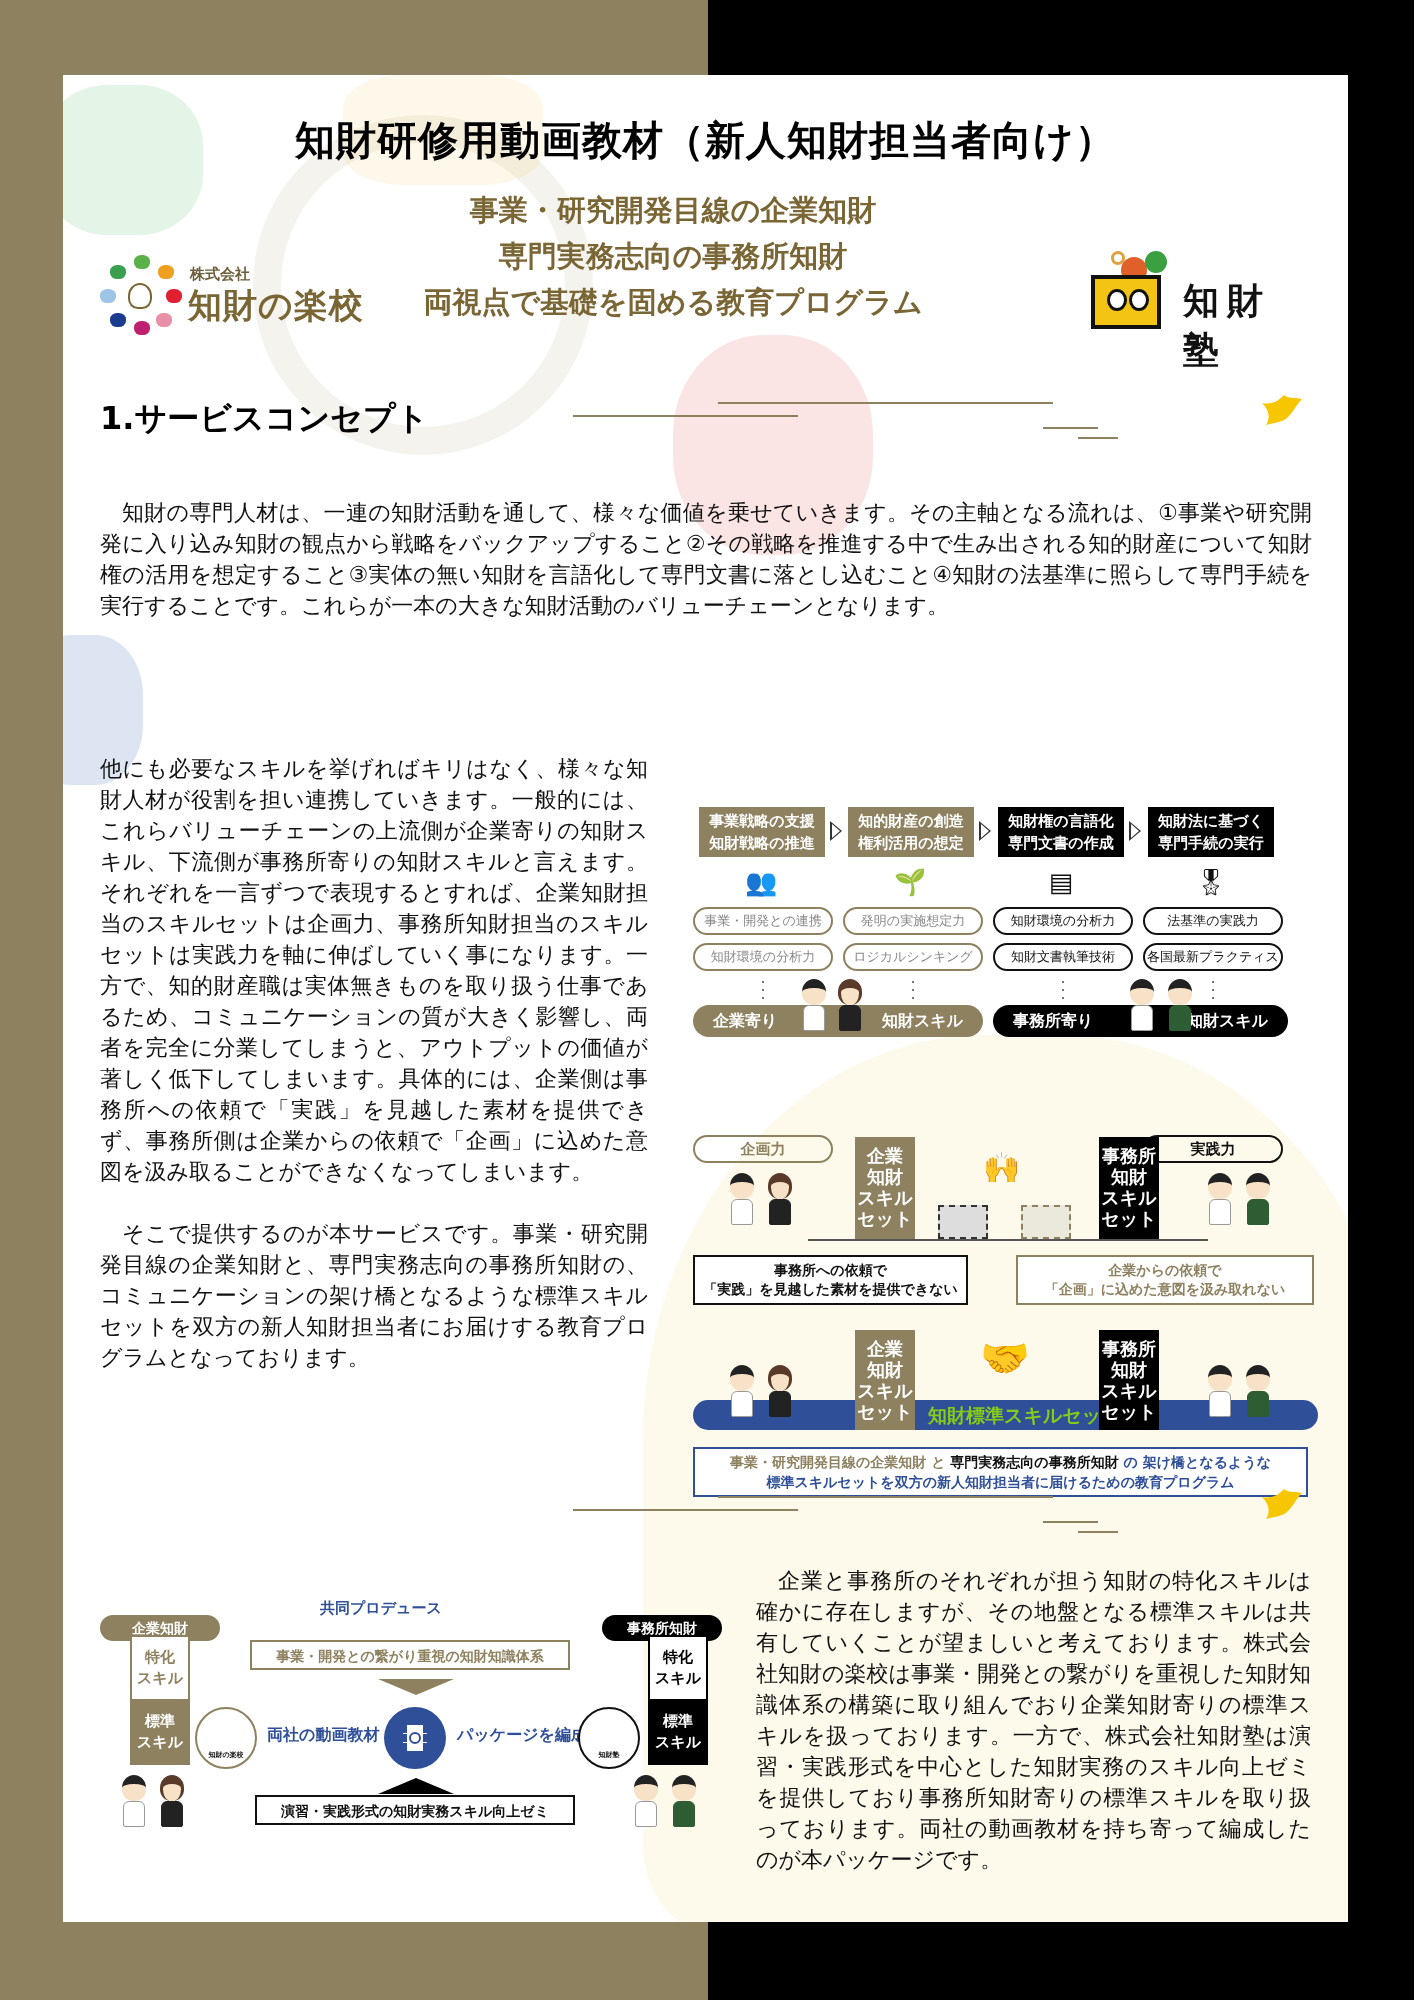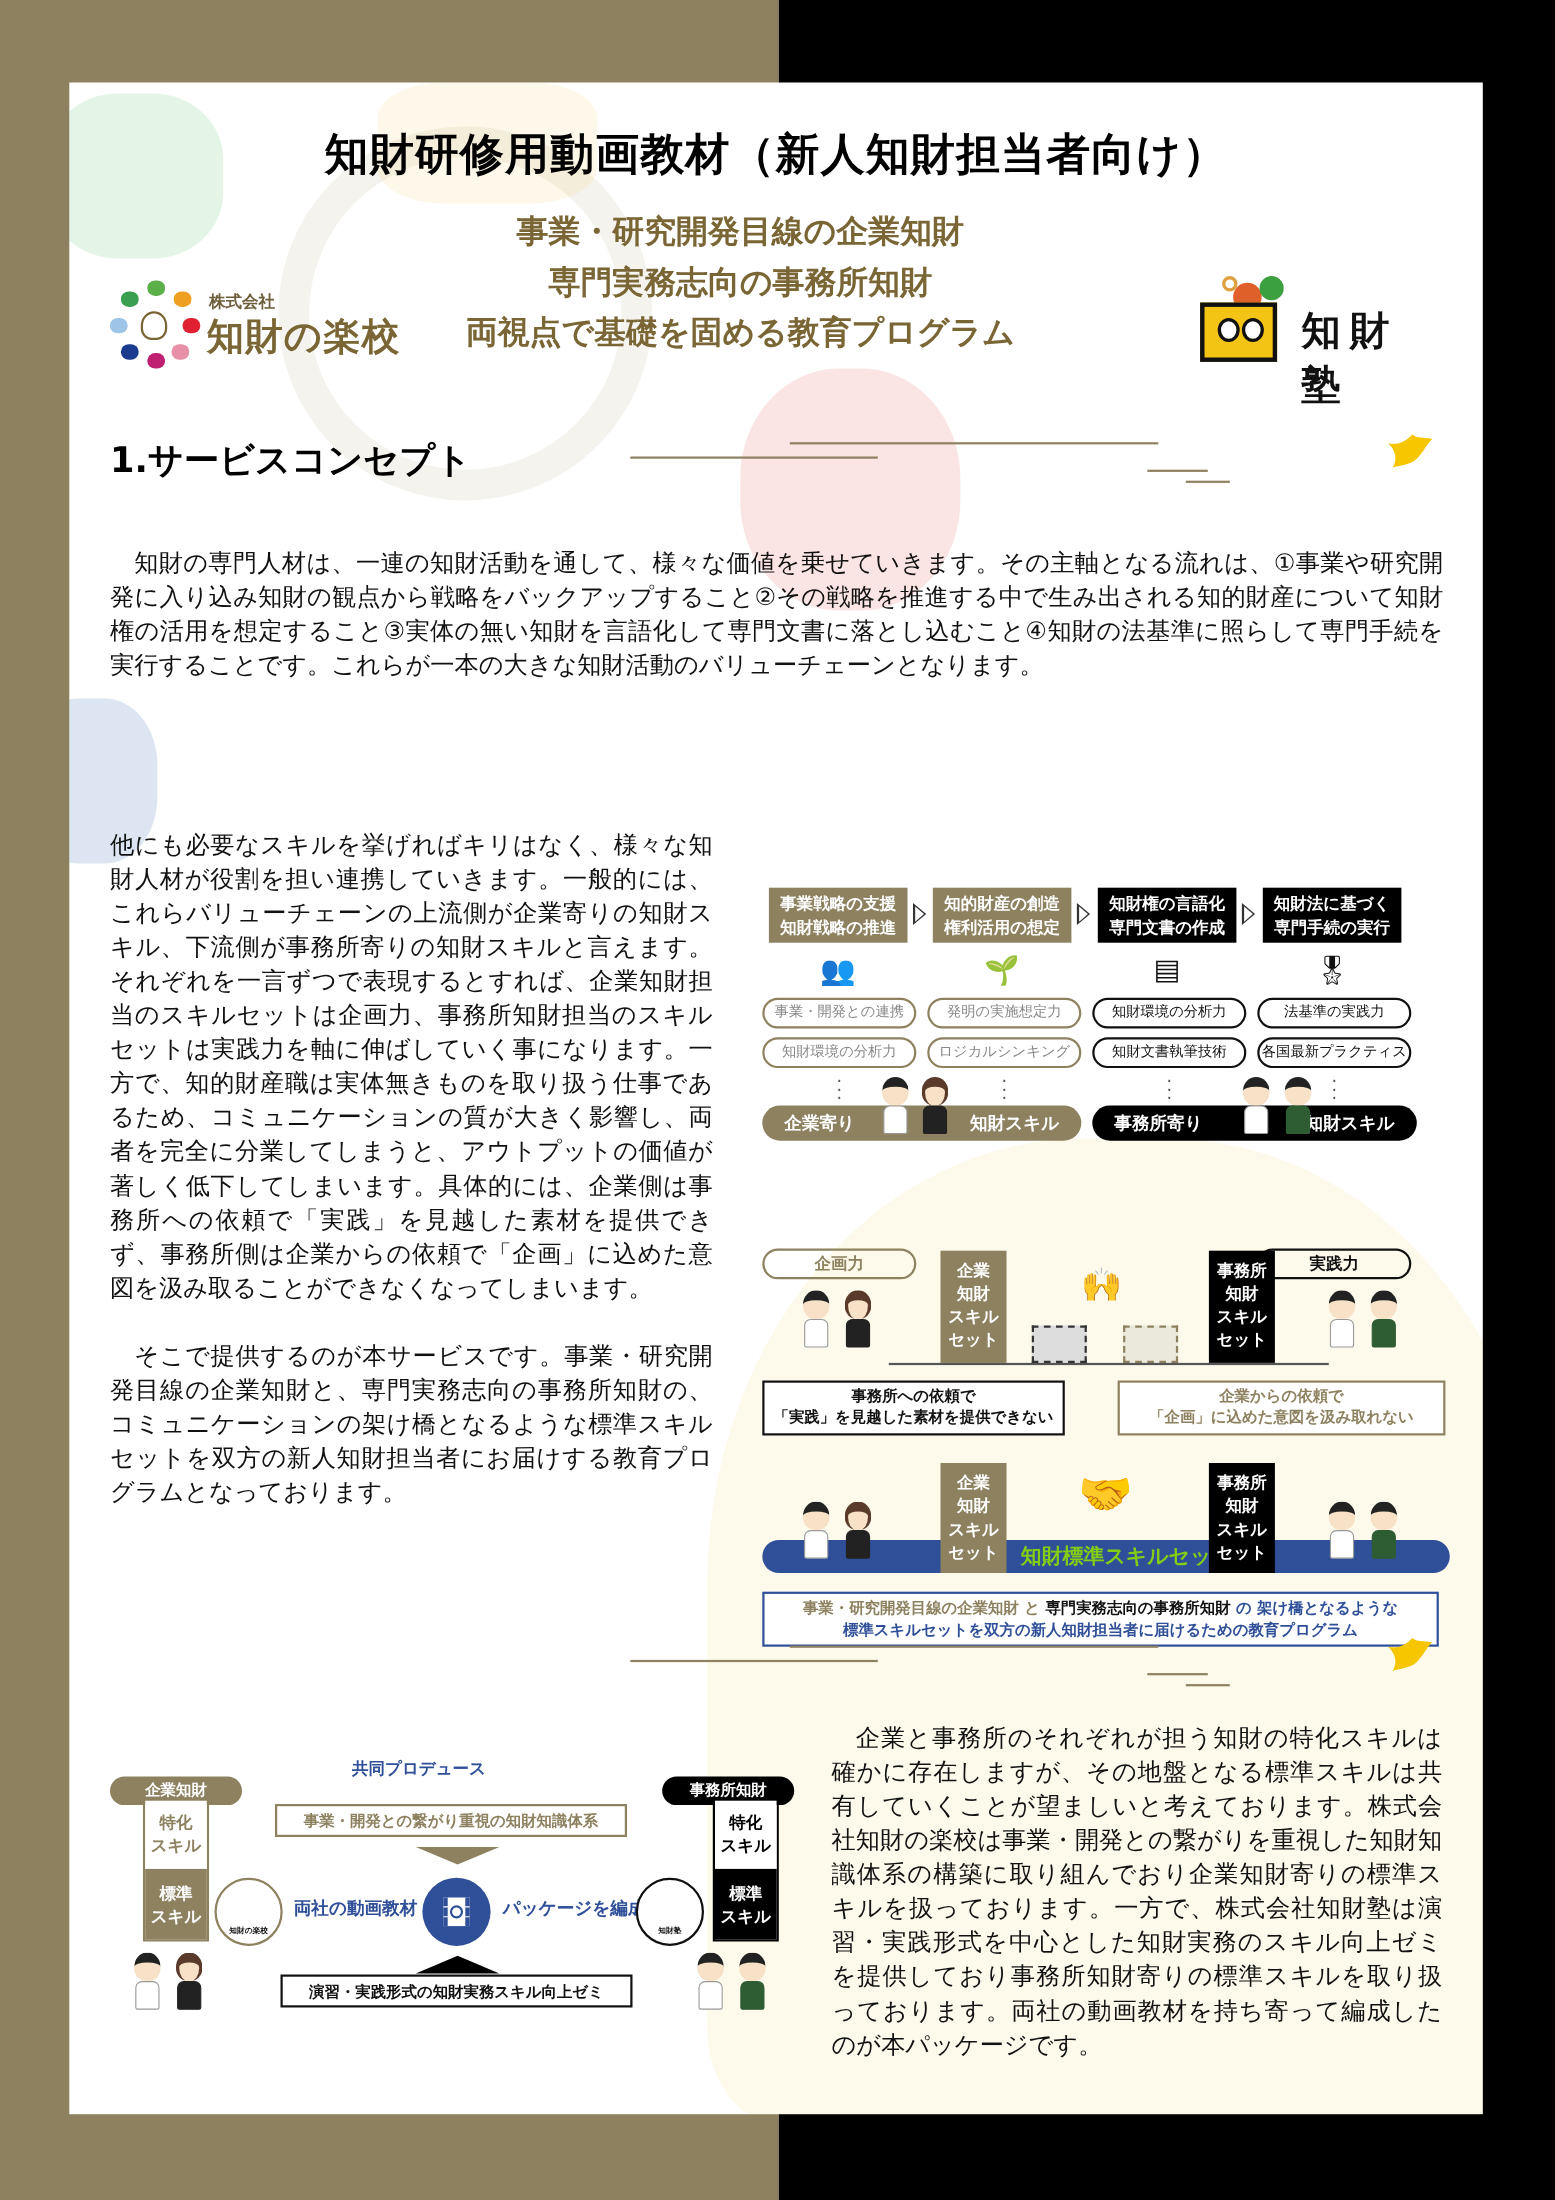--- a/index.html
+++ b/index.html
@@ -57,21 +57,21 @@
   .bar.b { background: #000; }
   .bar span { position: absolute; }
   .person { position: absolute; width: 28px; height: 56px; }
   .person .head { position: absolute; left: 2px; top: 0; width: 24px; height: 26px; border-radius: 50% 50% 45% 45%; background: #f7e2c7; border-top: 9px solid #222; }
   .person .body { position: absolute; left: 3px; top: 26px; width: 22px; height: 26px; border-radius: 6px 6px 2px 2px; background: #fff; border: 1px solid #999; }
   .person.girl .head { border-top-color: #5a3a2a; border-left: 3px solid #5a3a2a; border-right: 3px solid #5a3a2a; }
   .person.girl .body { background: #222; border-color: #222; }
   .person.green .body { background: #2e5c33; border-color: #2e5c33; }
 
   .skill-pill { position: absolute; height: 28px; width: 140px; border-radius: 14px; font-size: 15px; font-weight: bold; line-height: 24px; text-align: center; }
-  .skillset { position: absolute; width: 60px; color: #fff; font-size: 15px; font-weight: bold; line-height: 21px; text-align: center; padding-top: 8px; }
+  .skillset { position: absolute; width: 60px; color: #fff; font-size: 18px; font-weight: bold; line-height: 21px; text-align: center; padding-top: 8px; }
   .skillset.g { background: #8e8160; }
   .skillset.b { background: #000; }
   .dashed { position: absolute; border: 2px dashed #333; }
   .ground { position: absolute; height: 2px; background: #555; }
   .callout { position: absolute; border: 2px solid #111; background: #fff; font-size: 14px; font-weight: bold; line-height: 19px; text-align: center; padding-top: 4px; }
   .callout.g { border-color: #8e8160; color: #8e8160; }
   .blue-bar { position: absolute; height: 30px; border-radius: 15px; background: #2f4f98; }
   .blue-bar span { position: absolute; color: #84cc16; font-size: 19px; font-weight: bold; line-height: 30px; }
   .summary-box { position: absolute; border: 2px solid #2f4f98; background: #fff; font-size: 14px; font-weight: bold; line-height: 20px; text-align: center; padding-top: 3px; color: #2f4f98; }
   .summary-box .g { color: #8e8160; }

